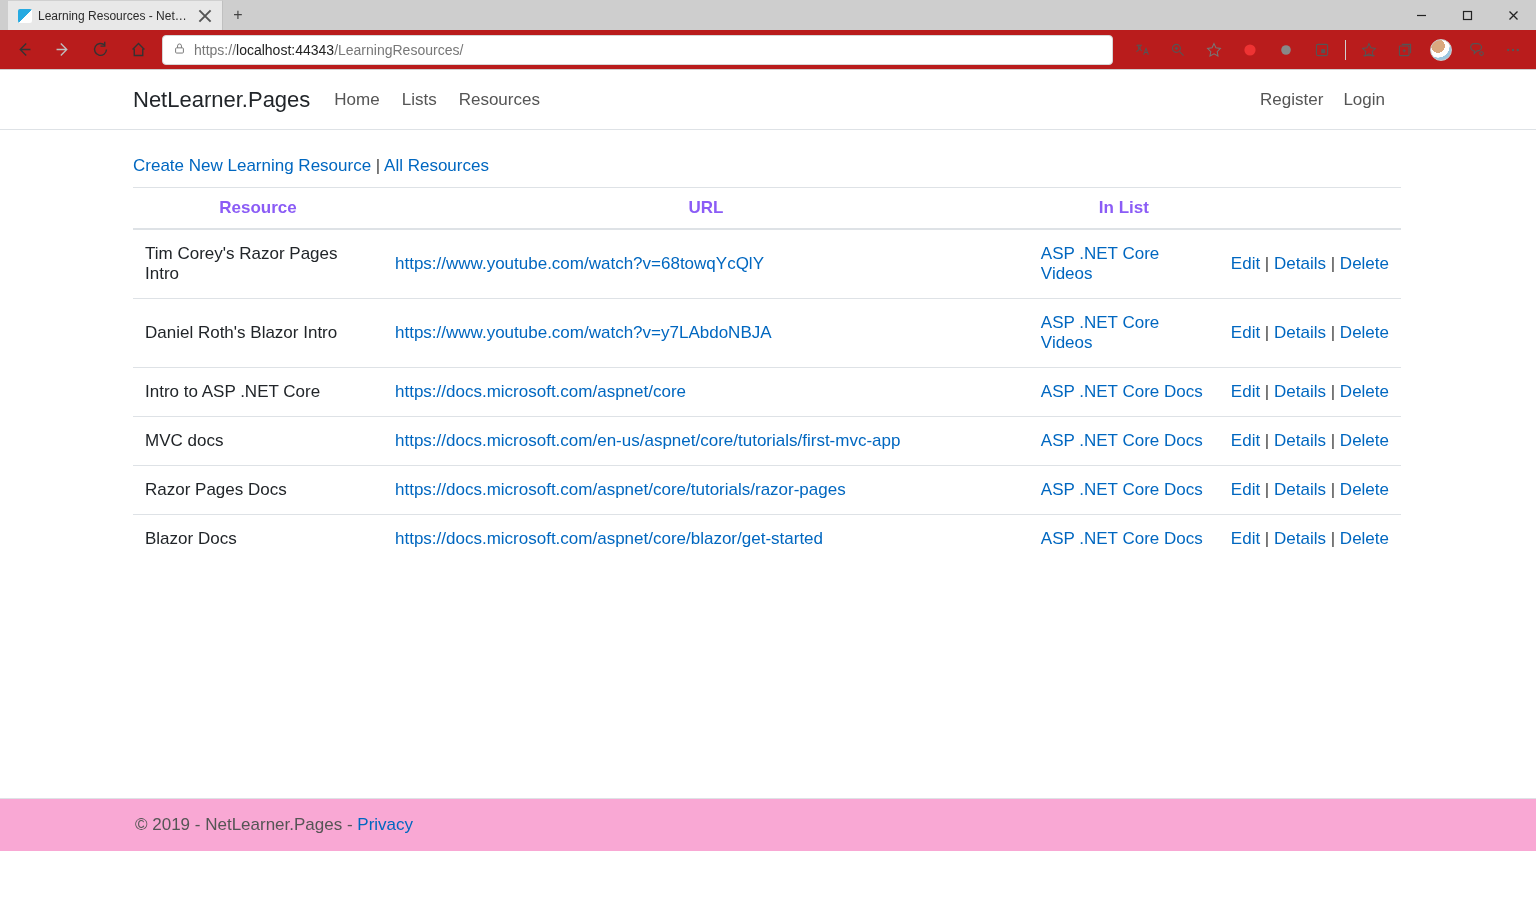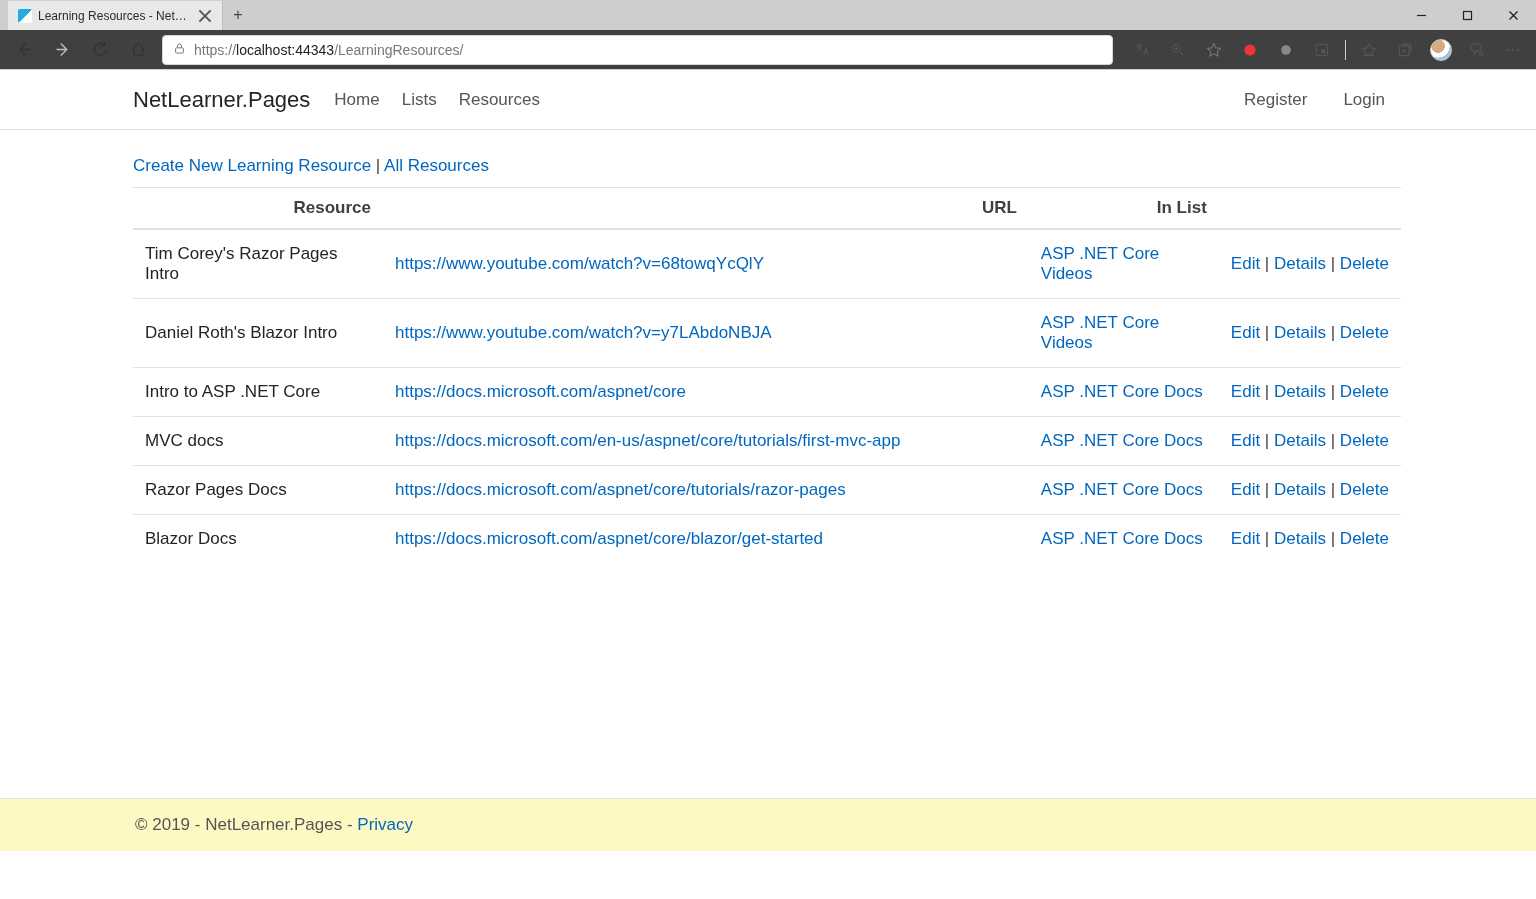--- a/index.html
+++ b/index.html
@@ -36,21 +36,21 @@
     .tab-title { flex: 1; white-space: nowrap; overflow: hidden; text-overflow: ellipsis; color: #2b2b2b; }
     .tab-close { width: 14px; height: 14px; display:flex; align-items:center; justify-content:center; color:#555; cursor:pointer; }
     .newtab {
       width: 30px; display:flex; align-items:center; justify-content:center; color:#444; font-size:16px; cursor:pointer;
     }
     .title-right { margin-left: auto; display:flex; }
     .wbtn { width: 46px; display:flex; align-items:center; justify-content:center; color:#222; font-size:11px; }
     .wbtn svg { width:11px; height:11px; }
     .toolbar {
       height: 40px;
-      background: #404040;
+      background: #b91c1c;
       display:flex; align-items:center;
       border-bottom: 1px solid #cfcfcf;
       padding: 0 6px;
       gap: 2px;
     }
     .tbtn { width: 36px; height: 32px; display:flex; align-items:center; justify-content:center; color:#444; border-radius:2px; }
     .tbtn.disabled { color: #b5b5b5; }
     .addr {
       flex: 1;
       height: 30px;
@@ -78,61 +78,61 @@
     }
     .navbar {
       height: 60px;
       border-bottom: 1px solid #dee2e6;
       display:flex; align-items:center;
       padding: 0 135px 0 133px;
       font-size: 18px;
     }
     .brand { font-size: 22px; color: #212529; margin-right: 24px; }
     .navlink { color: #555; margin-right: 22px; cursor:pointer; font-size: 17px; }
-    .nav-right { margin-left:auto; display:flex; gap: 36px; }
+    .nav-right { margin-left:auto; display:flex; gap: 20px; }
     .content {
       padding: 26px 135px 0 133px;
     }
     h1.page-title {
       font-size: 44px;
       font-weight: 600;
       color: #222;
       margin-bottom: 8px;
     }
     .toplinks {
       font-size: 17px;
       margin-bottom: 11px;
     }
     a, .link { color: #0067c0; text-decoration: none; cursor:pointer; }
     table { width: 100%; border-collapse: collapse; }
     thead th {
-      text-align:right;
+      text-align:center;
       font-weight: 700;
       font-size: 17px;
       padding: 10px 12px;
       border-top: 1px solid #dee2e6;
       border-bottom: 2px solid #dee2e6;
-      color: #404040;
+      color: #8b5cf6;
     }
     tbody td {
       padding: 14px 12px;
       border-top: 1px solid #dee2e6;
       font-size: 17px;
       vertical-align: middle;
     }
     .actions-col { white-space: nowrap; }
     .footer {
       font-size: 17px;
       color: #555;
       padding: 16px 135px;
       border-top: 1px solid #dee2e6;
       position: absolute;
       bottom: 48px;
       left:0; right:0;
-      background:#fef9c3;
+      background:#f9a8d4;
       margin-top:8px;
     }
     .sep { color: #444; }
   </style>
 </head>
 <body>
 
 <div class="titlebar">
   <div class="tab">
     <div class="tab-favicon"></div>

